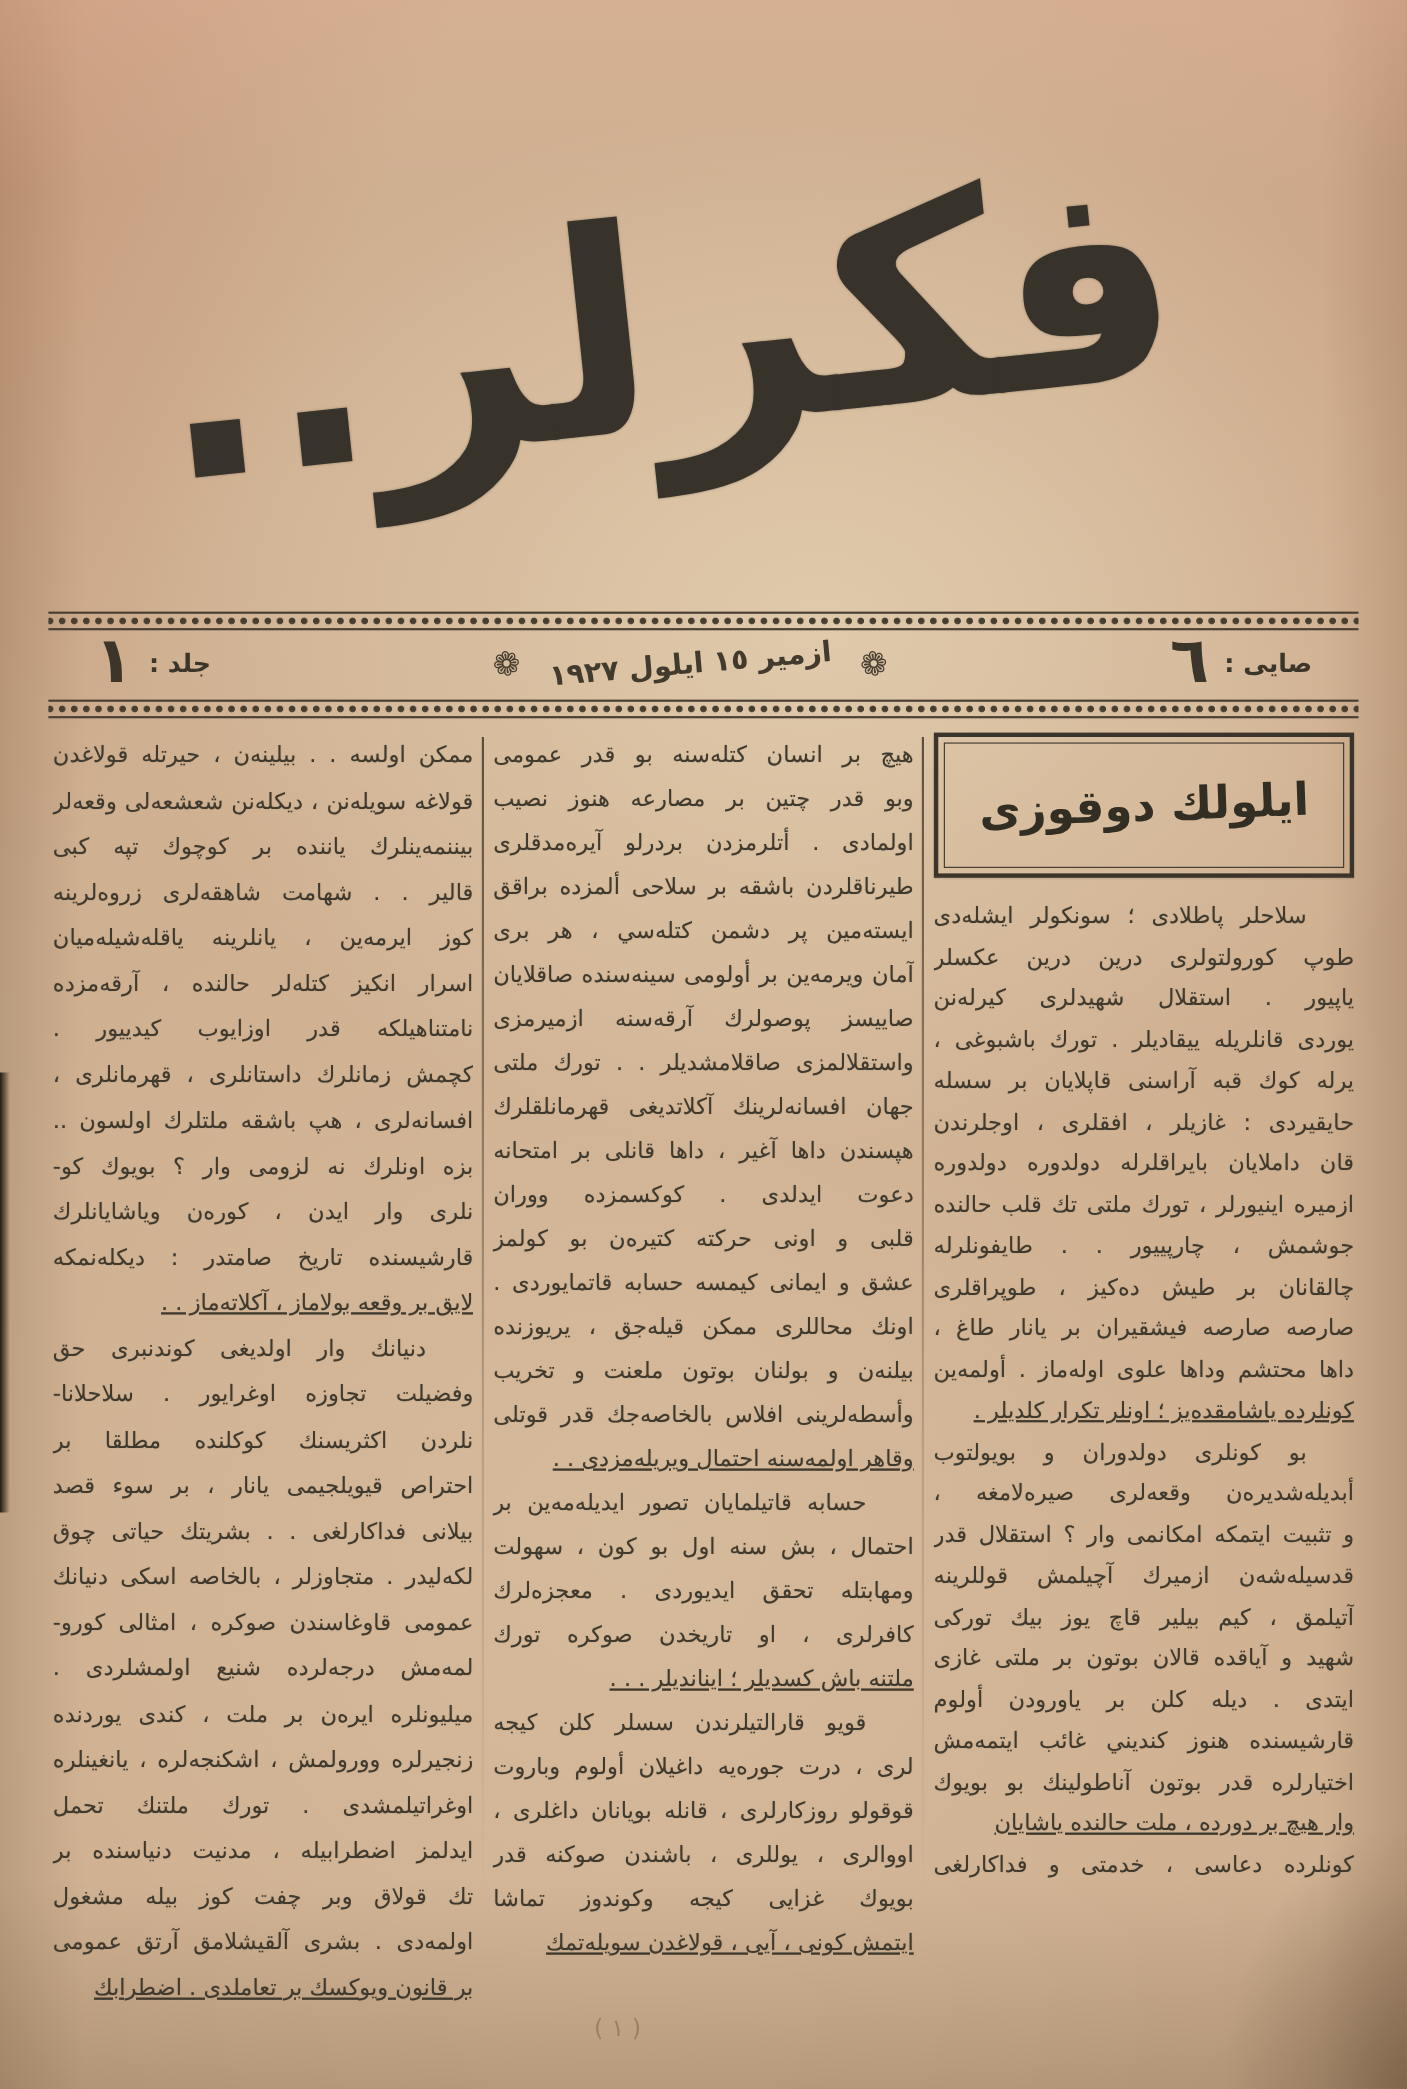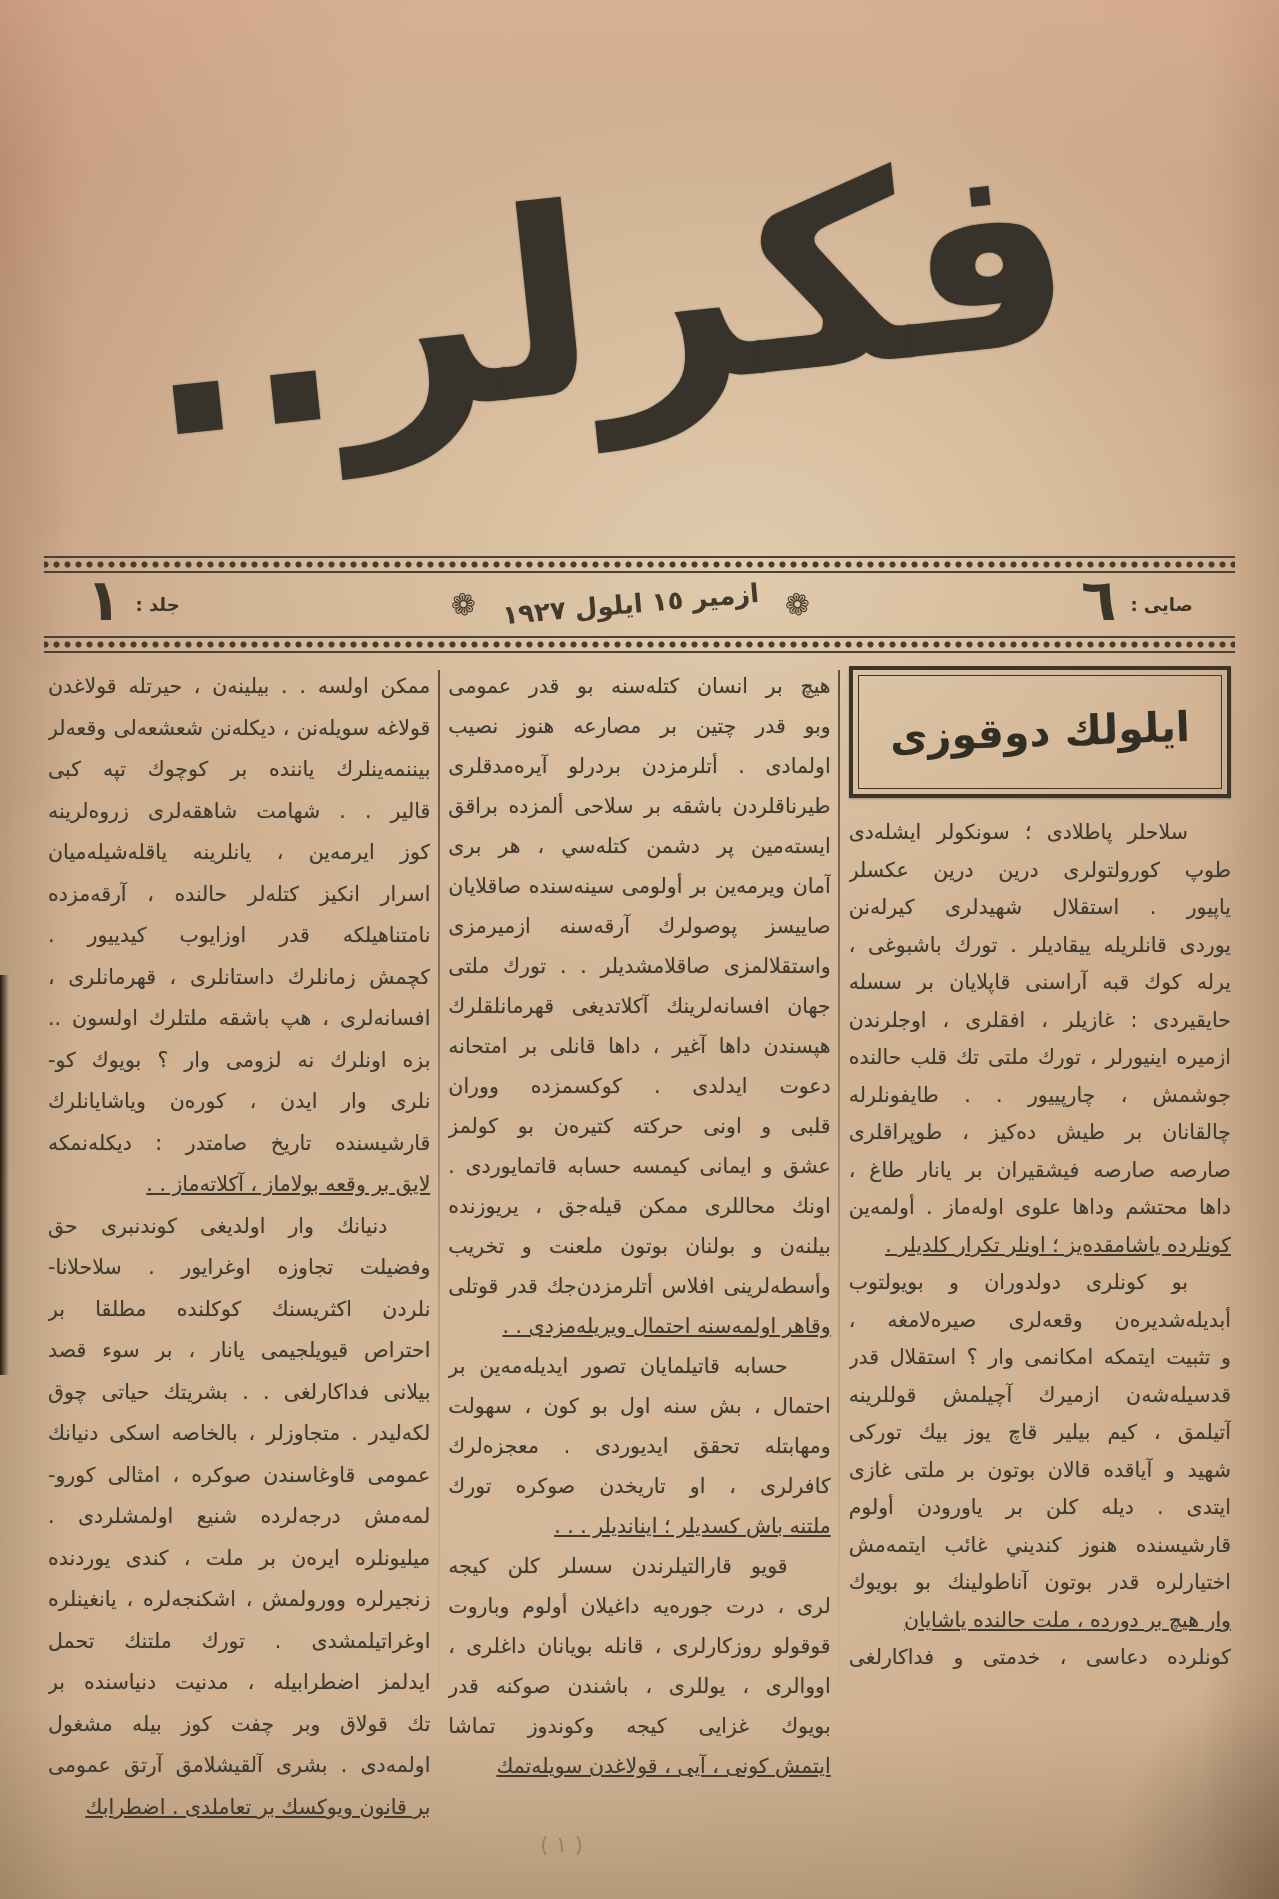--- a/index.html
+++ b/index.html
@@ -35,21 +35,21 @@
     border-top:2.5px solid #4a4033;border-bottom:2.5px solid #4a4033;
     background:radial-gradient(circle at 5.5px 4.5px, #473e30 2.7px, rgba(71,62,48,0) 3.4px);
     background-size:11px 9px;background-position:center;background-repeat:repeat-x;}
   .band-top{top:556px;}
   .band-bottom{top:636px;}
 
   
   .header-row{position:absolute;top:574px;left:44px;right:44px;height:60px;
     display:flex;align-items:center;justify-content:space-between;padding:0 42px;}
   .hdr-group{display:flex;align-items:center;gap:14px;color:#3c352a;}
-  .hdr-label{font-size:18px;font-weight:bold;}
+  .hdr-label{font-size:23px;font-weight:bold;}
   .big-num{font-size:58px;font-weight:bold;line-height:1;transform:translateY(-4px);}
   .dateline-group{display:flex;align-items:center;gap:26px;}
   .dateline{font-size:26px;font-weight:bold;transform:rotate(-5deg);letter-spacing:1px;}
   .ornament{font-size:30px;color:#473e30;transform:rotate(-8deg);}
 
   
   .columns{position:absolute;top:666px;left:48px;right:48px;bottom:30px;
     display:flex;gap:18px;}
   .col{flex:1 1 0;min-width:0;position:relative;}
   .divider{position:absolute;top:4px;width:2px;height:96%;
@@ -122,20 +122,21 @@
         </div>
       </div>
       <div class="col-text">
           <div class="para">
             <div class="line">سلاحلر پاطلادى ؛ سونكولر ايشله‌دى</div>
             <div class="line">طوپ كورولتولرى درين درين عكسلر</div>
             <div class="line">ياپيور . استقلال شهيدلرى كيرله‌نن</div>
             <div class="line">يوردى قانلريله ييقاديلر . تورك باشبوغى ،</div>
             <div class="line">يرله كوك قبه آراسنى قاپلايان بر سسله</div>
             <div class="line">حايقيردى : غازيلر ، افقلرى ، اوجلرندن</div>
+            <div class="line">قان داملايان بايراقلرله دولدوره دولدوره</div>
             <div class="line">ازميره اينيورلر ، تورك ملتى تك قلب حالنده</div>
             <div class="line">جوشمش ، چارپييور . . طايفونلرله</div>
             <div class="line">چالقانان بر طيش ده‌كيز ، طوپراقلرى</div>
             <div class="line">صارصه صارصه فيشقيران بر يانار طاغ ،</div>
             <div class="line">داها محتشم وداها علوى اوله‌ماز . أولمه‌ين</div>
             <div class="line para-end">كونلرده ياشامقده‌يز ؛ اونلر تكرار كلديلر .</div>
           </div>
           <div class="para">
             <div class="line">بو كونلرى دولدوران و بويولتوب</div>
             <div class="line">أبديله‌شديره‌ن وقعه‌لرى صيره‌لامغه ، طوپلامغه</div>
@@ -163,21 +164,21 @@
             <div class="line">آمان ويرمه‌ين بر أولومى سينه‌سنده صاقلايان</div>
             <div class="line">صاييسز پوصولرك آرقه‌سنه ازميرمزى</div>
             <div class="line">واستقلالمزى صاقلامشديلر . . تورك ملتى</div>
             <div class="line">جهان افسانه‌لرينك آكلاتديغى قهرمانلقلرك</div>
             <div class="line">هپسندن داها آغير ، داها قانلى بر امتحانه</div>
             <div class="line">دعوت ايدلدى . كوكسمزده ووران</div>
             <div class="line">قلبى و اونى حركته كتيره‌ن بو كولمز</div>
             <div class="line">عشق و ايمانى كيمسه حسابه قاتمايوردى .</div>
             <div class="line">اونك محاللرى ممكن قيله‌جق ، يريوزنده</div>
             <div class="line">بيلنه‌ن و بولنان بوتون ملعنت و تخريب</div>
-            <div class="line">وأسطه‌لرينى افلاس أتلرمزدن‌جك قدر قوتلى</div>
+            <div class="line">وأسطه‌لرينى افلاس بالخاصه‌جك قدر قوتلى</div>
             <div class="line para-end">وقاهر اولمه‌سنه احتمال ويريله‌مزدى . .</div>
           </div>
           <div class="para">
             <div class="line">حسابه قاتيلمايان تصور ايديله‌مه‌ين بر</div>
             <div class="line">احتمال ، بش سنه اول بو كون ، سهولت</div>
             <div class="line">ومهابتله تحقق ايديوردى . معجزه‌لرك</div>
             <div class="line">كافرلرى ، او تاريخدن صوكره تورك</div>
             <div class="line para-end">ملتنه باش كسديلر ؛ ايناندیلر . . .</div>
           </div>
           <div class="para">

